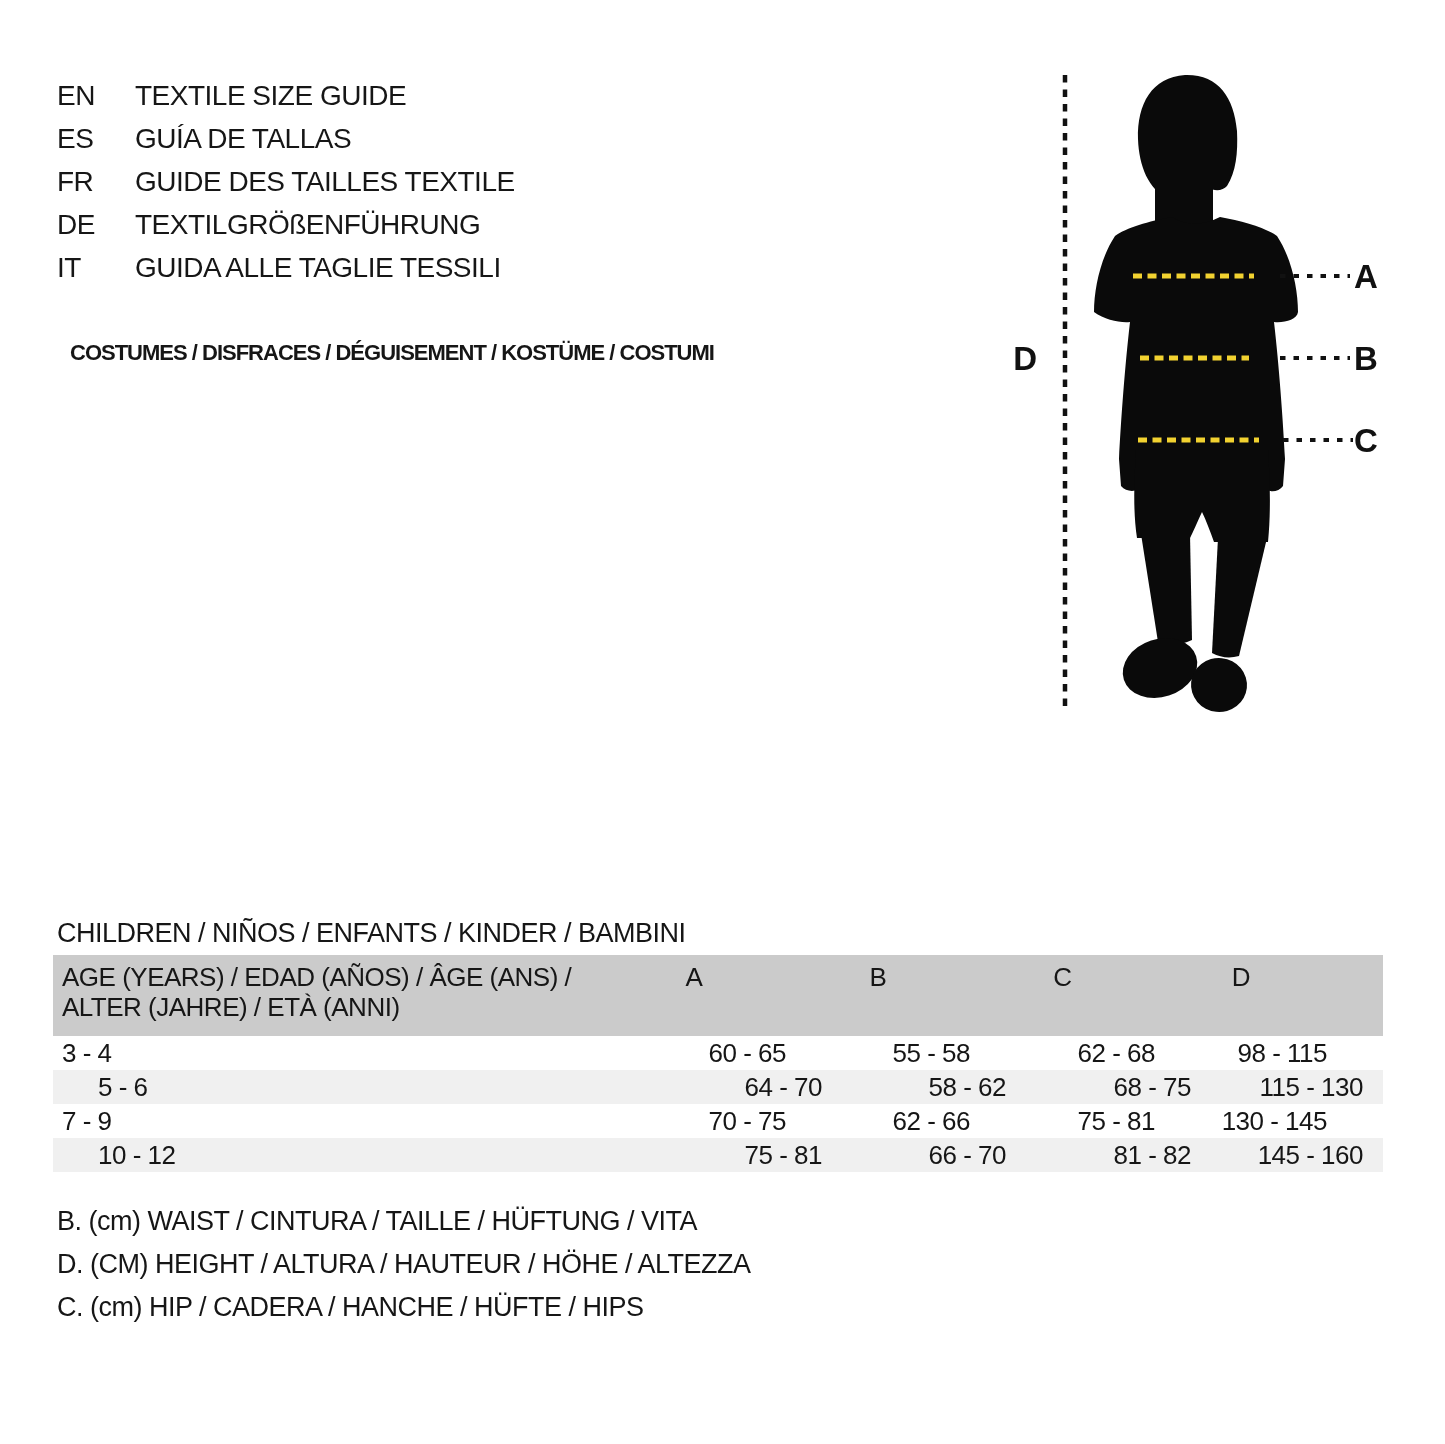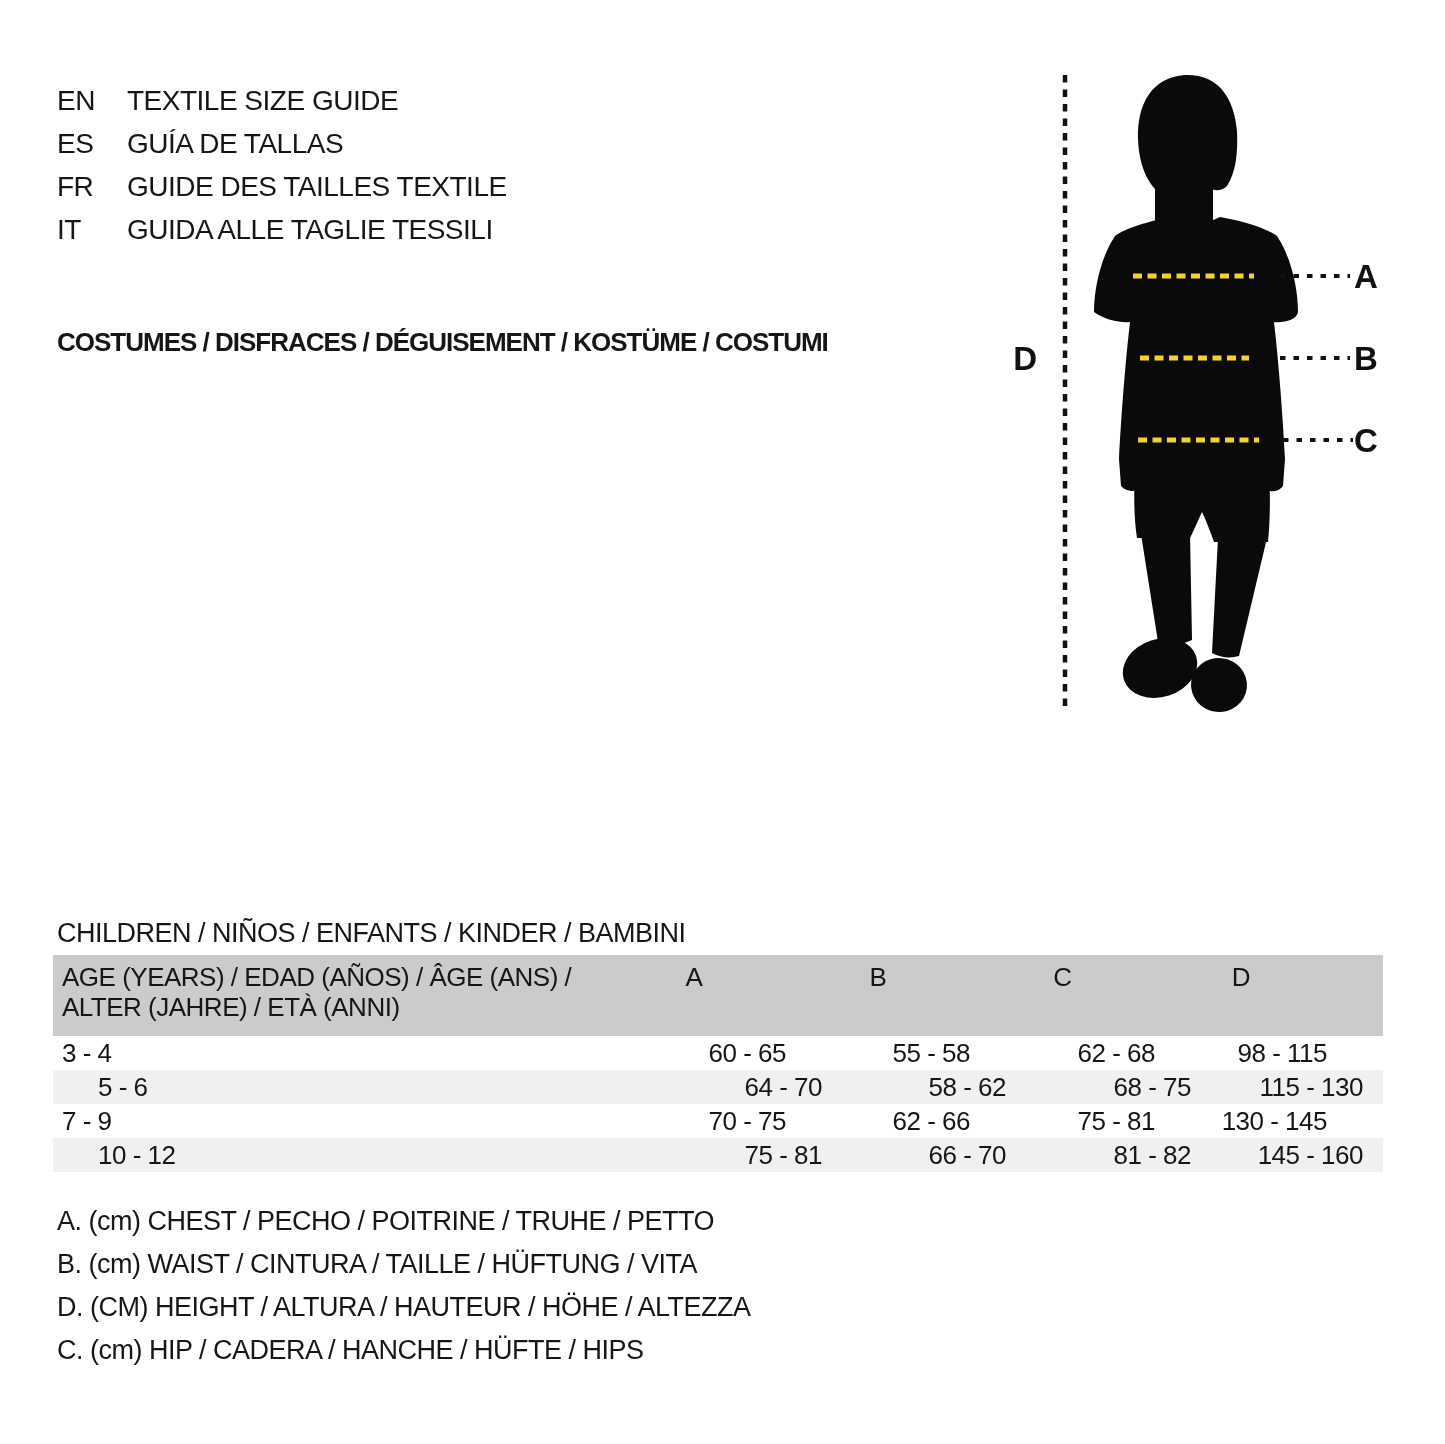--- a/index.html
+++ b/index.html
@@ -3,24 +3,24 @@
 <meta charset="utf-8">
 <style>
   html,body{margin:0;padding:0;background:#ffffff;}
   .canvas{
     position:relative;width:1445px;height:1444px;background:#ffffff;overflow:hidden;
     font-family:"Liberation Sans","DejaVu Sans",sans-serif;color:#161616;
     letter-spacing:-0.5px;
   }
   
   .lang-block{position:absolute;left:57px;top:74px;}
-  .lang-row{display:flex;height:43px;align-items:flex-end;font-size:28px;font-weight:500;}
+  .lang-row{display:flex;height:43px;align-items:center;font-size:28px;font-weight:500;gap:8px;}
   .lang-code{width:70px;flex:0 0 70px;}
   
-  .category{position:absolute;left:57px;top:327px;margin:0;font-size:26px;font-weight:700;letter-spacing:-1px;white-space:nowrap;}
+  .category{position:absolute;left:57px;top:327px;margin:13px;font-size:22px;font-weight:700;letter-spacing:-1px;white-space:nowrap;}
   
   .figure{position:absolute;left:980px;top:60px;width:465px;height:670px;}
   .figure text{font-family:"Liberation Sans","DejaVu Sans",sans-serif;font-weight:700;font-size:33px;fill:#111111;}
   
   .children-heading{position:absolute;left:57px;top:918px;margin:0;font-size:27px;font-weight:500;white-space:nowrap;}
   .size-table{position:absolute;left:53px;top:955px;width:1330px;font-size:26px;}
   .t-row{display:grid;grid-template-columns:549px 184px 184px 185px 172px 1fr;align-items:stretch;}
   .t-head{background:#cbcbcb;height:81px;}
   .t-head .c-age{padding:7px 0 0 9px;line-height:30px;}
   .t-head .c-val{padding-top:7px;line-height:30px;text-align:center;}
@@ -41,20 +41,24 @@
       <span class="lang-code">EN</span>
       <span class="lang-title">TEXTILE SIZE GUIDE</span>
     </div>
     <div class="lang-row">
       <span class="lang-code">ES</span>
       <span class="lang-title">GUÍA DE TALLAS</span>
     </div>
     <div class="lang-row">
       <span class="lang-code">FR</span>
       <span class="lang-title">GUIDE DES TAILLES TEXTILE</span>
+    </div>
+    <div class="lang-row">
+      <span class="lang-code">DE</span>
+      <span class="lang-title">TEXTILGRÖßENFÜHRUNG</span>
     </div>
     <div class="lang-row">
       <span class="lang-code">IT</span>
       <span class="lang-title">GUIDA ALLE TAGLIE TESSILI</span>
     </div>
   </section>
 
   <h1 class="category">COSTUMES / DISFRACES / DÉGUISEMENT / KOSTÜME / COSTUMI</h1>
 
   <svg class="figure" viewBox="0 0 465 670" aria-hidden="true">
@@ -158,19 +162,18 @@
       <div class="c-age">10 - 12</div>
       <div class="c-val">75 - 81</div>
       <div class="c-val">66 - 70</div>
       <div class="c-val">81 - 82</div>
       <div class="c-val">145 - 160</div>
       <div></div>
     </div>
   </div>
 
   <div class="legend">
-    <div>A. (cm) CHEST / PECHO / POITRINE / TRUHE / PETTO</div>
     <div>B. (cm) WAIST / CINTURA / TAILLE / HÜFTUNG / VITA</div>
     <div>D. (CM) HEIGHT / ALTURA / HAUTEUR / HÖHE / ALTEZZA</div>
     <div>C. (cm) HIP / CADERA / HANCHE / HÜFTE / HIPS</div>
   </div>
 
 </div>
 
 </body></html>

